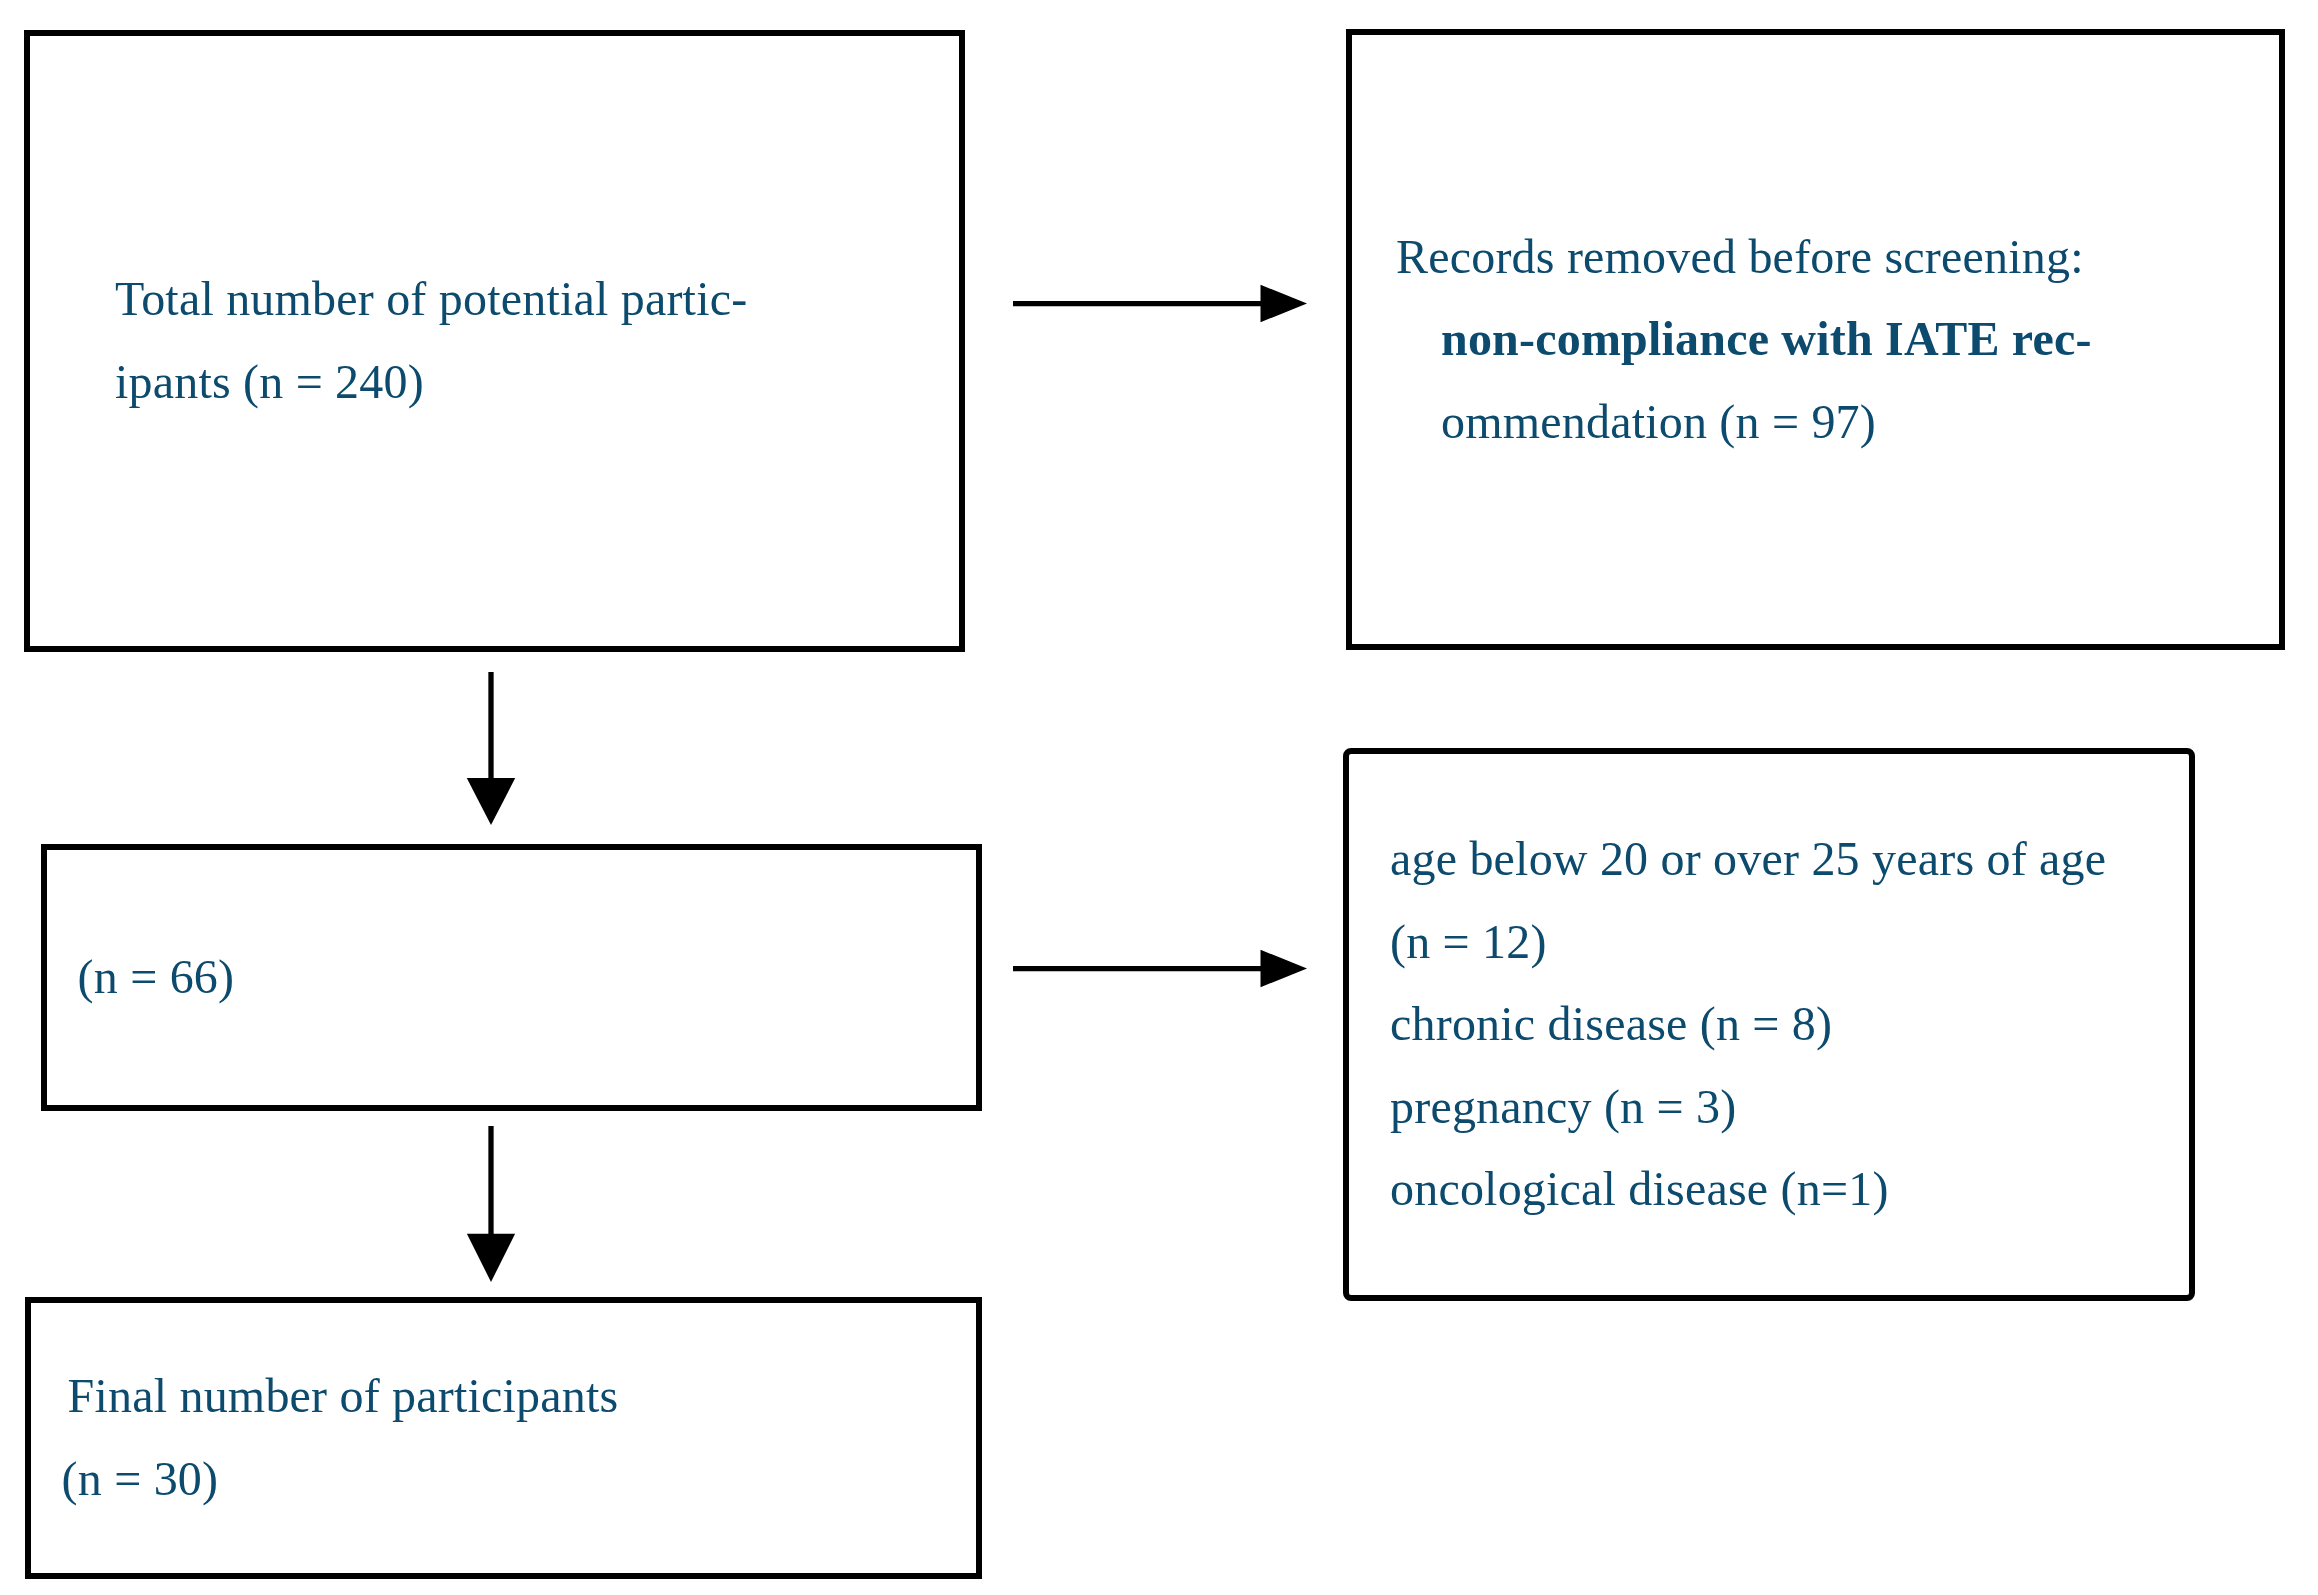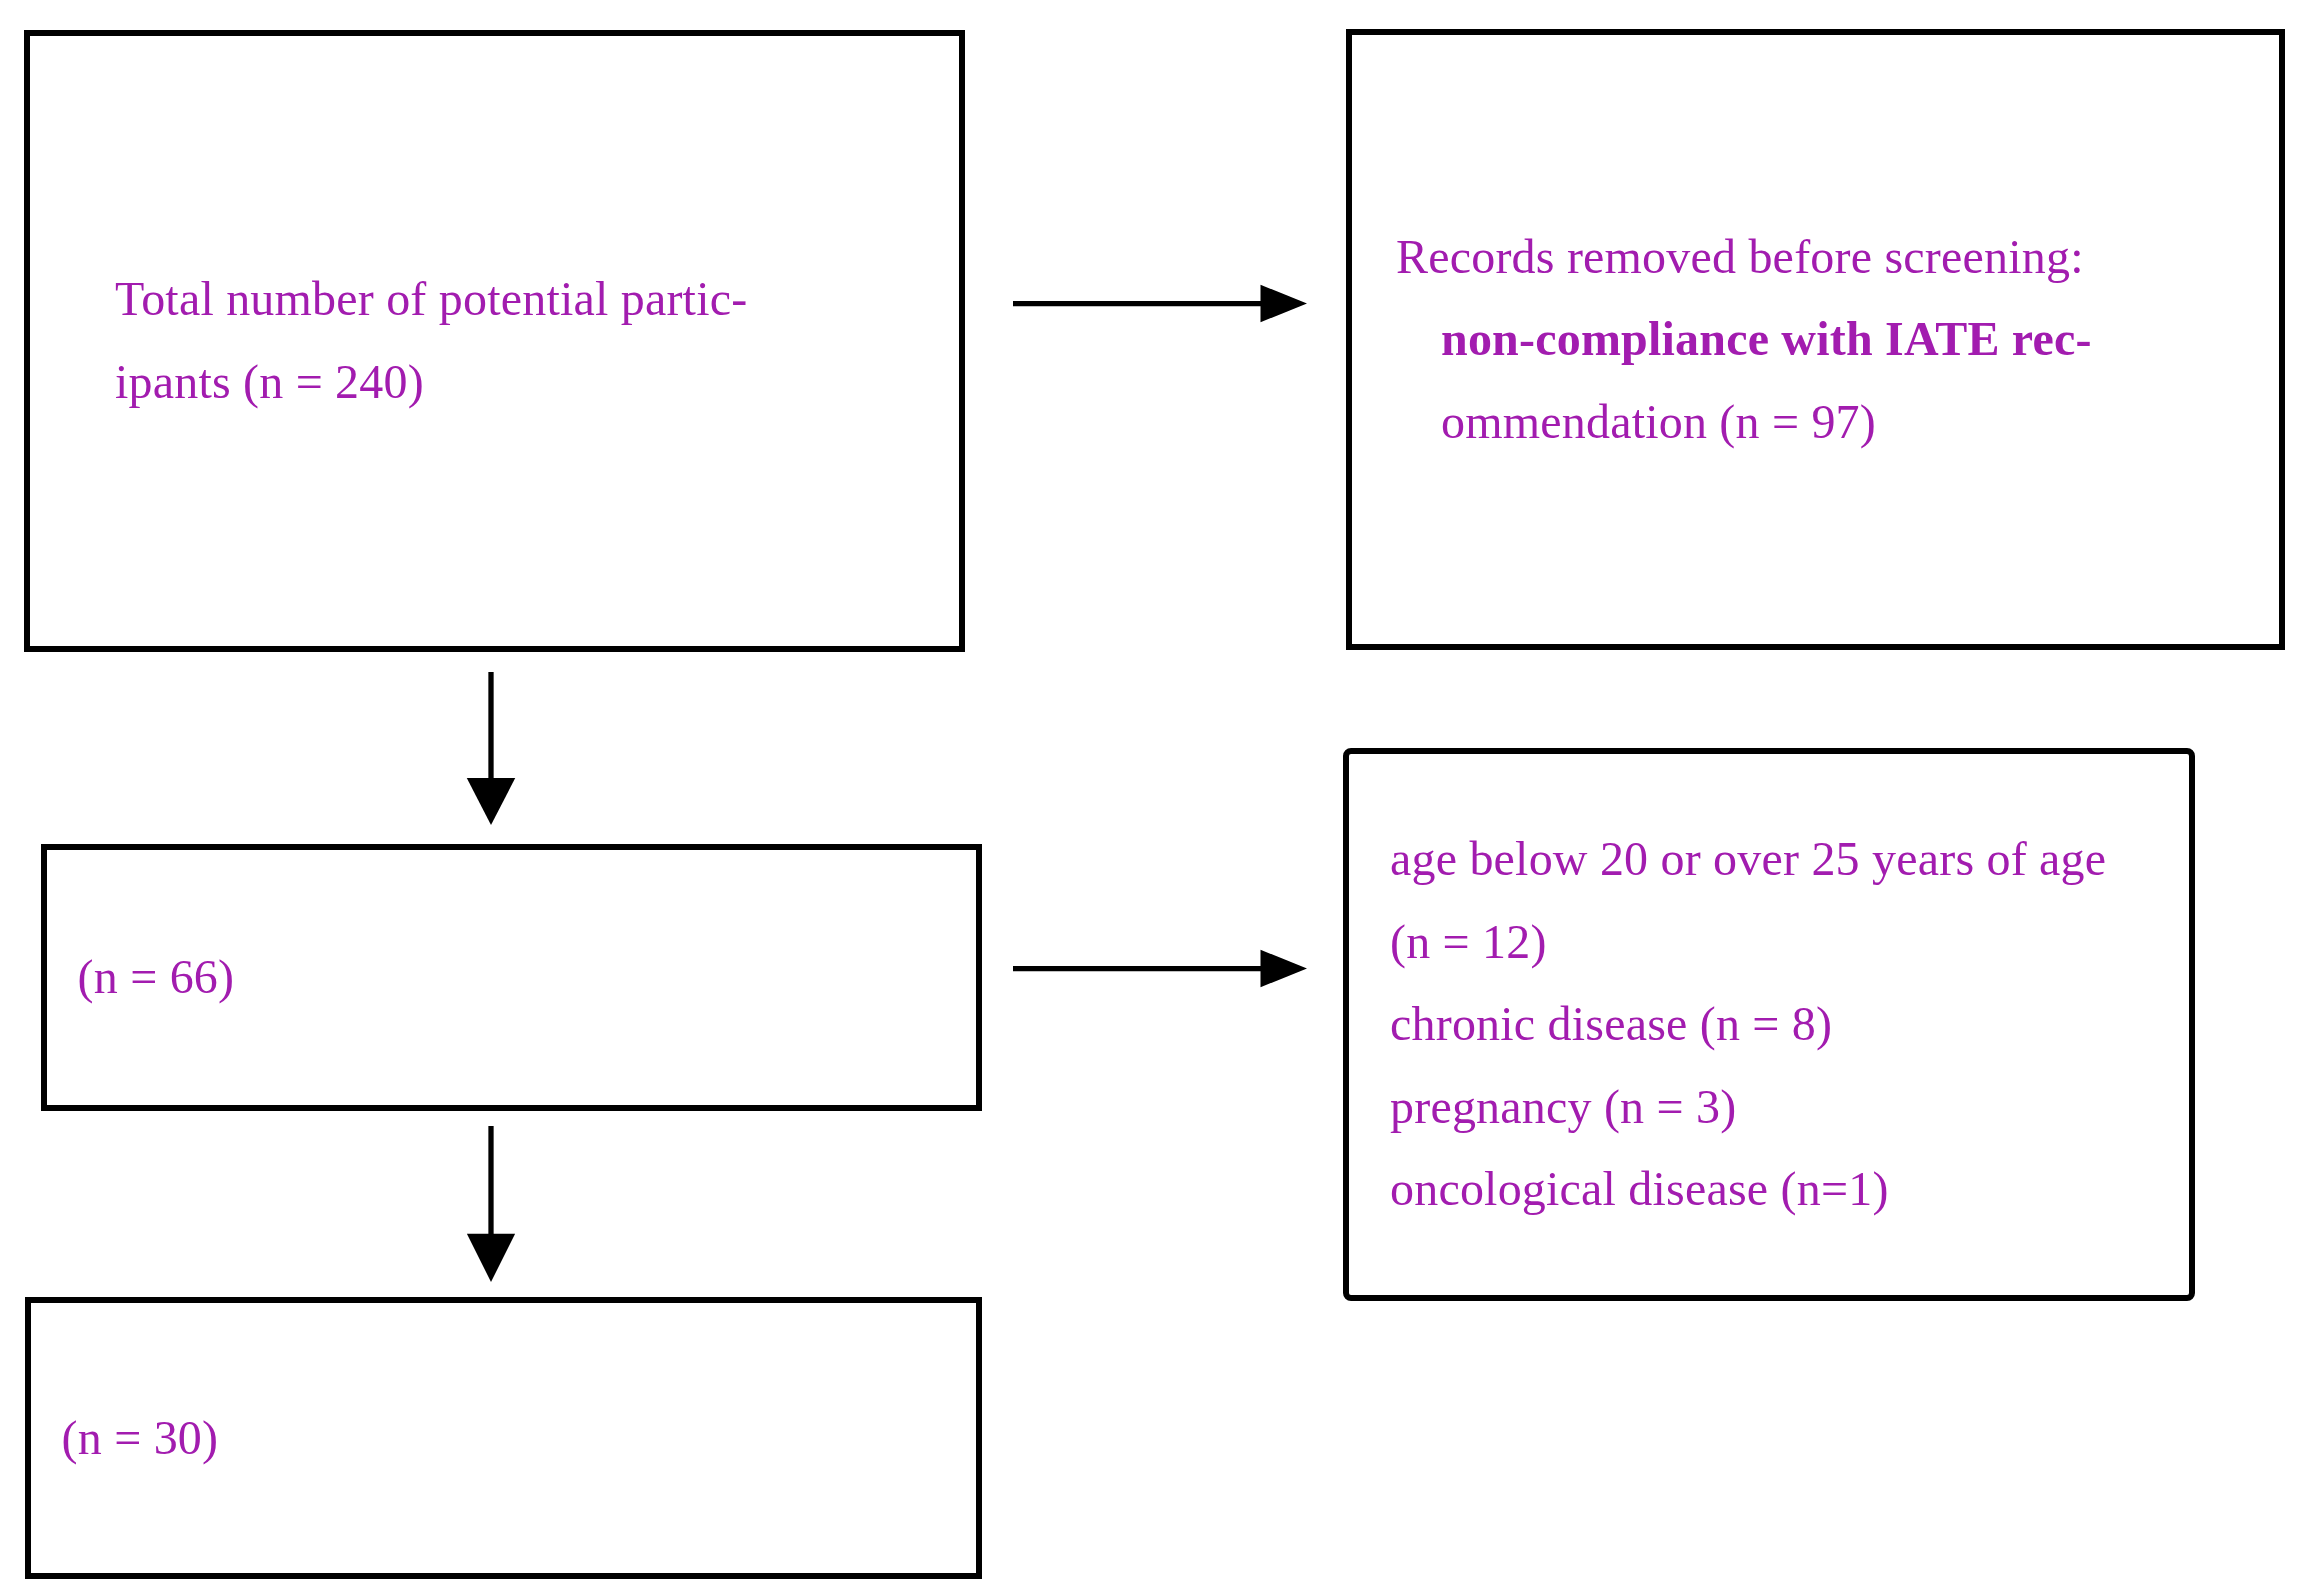--- a/index.html
+++ b/index.html
@@ -7,21 +7,21 @@
     margin: 0;
     padding: 0;
     background: #ffffff;
   }
   #canvas {
     position: relative;
     width: 2319px;
     height: 1596px;
     background: #ffffff;
     font-family: "Liberation Serif", "DejaVu Serif", serif;
-    color: #a21caf;
+    color: #0c4a6e;
     overflow: hidden;
   }
 
   .flow-box {
     position: absolute;
     box-sizing: border-box;
     border: 6.8px solid #000000;
     background: #ffffff;
     display: flex;
     flex-direction: column;
@@ -125,20 +125,21 @@
 
   <div class="flow-box" id="box-excluded">
     <div class="box-text ex-line">age below 20 or over 25 years of age</div>
     <div class="box-text ex-line"><span>(</span><span class="ital">n</span><span> = 12)</span></div>
     <div class="box-text ex-line"><span>chronic disease (</span><span class="ital">n</span><span> = 8)</span></div>
     <div class="box-text ex-line"><span>pregnancy (</span><span class="ital">n</span><span> = 3)</span></div>
     <div class="box-text ex-line"><span>oncological disease (</span><span class="ital">n</span><span>=1)</span></div>
   </div>
 
   <div class="flow-box" id="box-final">
+    <div class="box-text line-1">Final number of participants</div>
     <div class="box-text line-2"><span>(</span><span class="ital">n</span><span> = 30)</span></div>
   </div>
 
   <div class="arrow" id="arrow-total-to-removed">
     <svg width="302" height="45" viewBox="0 0 400 60" xmlns="http://www.w3.org/2000/svg">
       <line x1="0" y1="30" x2="336" y2="30" stroke="#000000" stroke-width="7"></line>
       <polygon points="330,5 392,30 330,55" fill="#000000"></polygon>
     </svg>
   </div>
 

